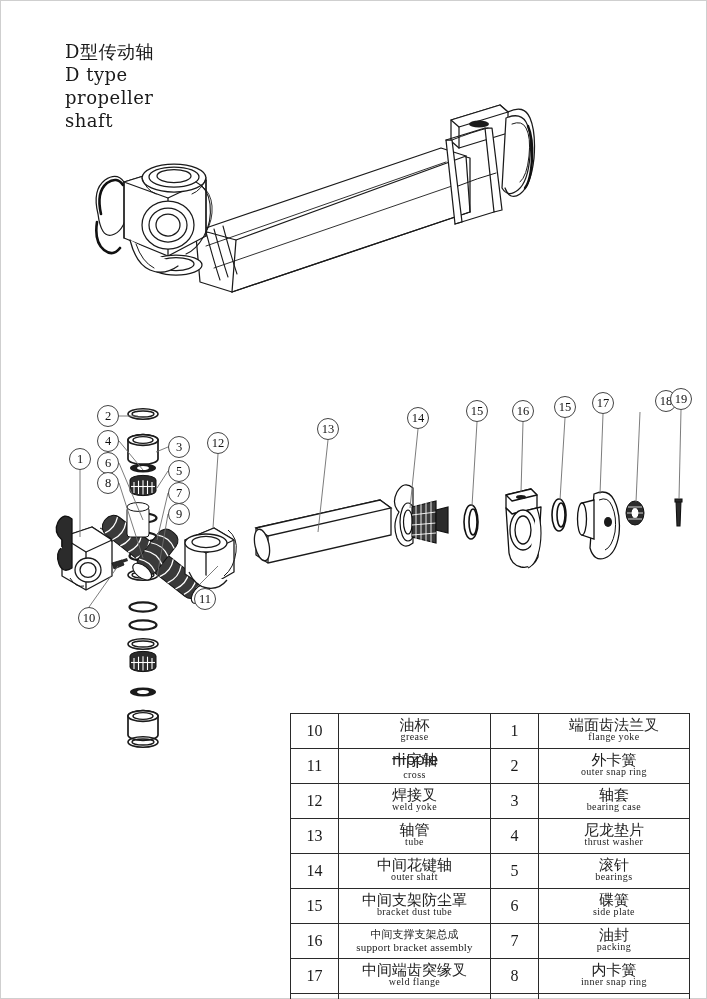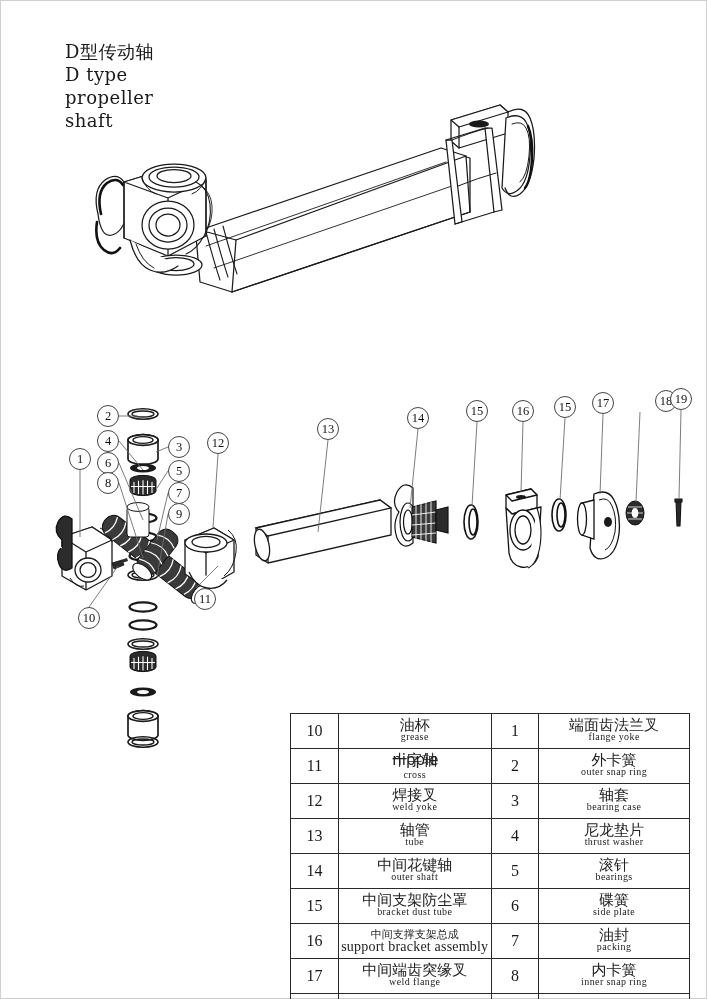--- a/index.html
+++ b/index.html
@@ -28,21 +28,21 @@
   .parts-table td{border:1px solid #2a2a2a;vertical-align:middle;padding:0;}
   .c-num{width:48px;text-align:center;font-size:16px;
        font-family:"Liberation Serif",serif;height:34px;}
   .c-txt{width:152px;text-align:center;padding:2px 2px 3px;}
   .cn{display:block;font-size:15px;line-height:12px;
       font-family:"DejaVu Sans","Liberation Sans",sans-serif;color:#222;
       white-space:nowrap;}
   .en{display:block;font-size:10px;line-height:12px;letter-spacing:.4px;
       font-family:Liberation Serif, serif;color:#222;white-space:nowrap;text-align:center;}
   .c-txt.small .cn{font-size:11px;}
-  .c-txt.small .en{font-size:14px;letter-spacing:.2px;}
+  .c-txt.small .en{font-size:11px;letter-spacing:.2px;}
   .overlap{position:relative;display:inline-block;}
   .overlap .lay{position:absolute;left:0;top:0;width:100%;text-align:right;}
 </style>
 </head>
 <body>
 
 <div class="page-border"></div>
 
 <div class="title-block">
   <div>D型传动轴</div>

